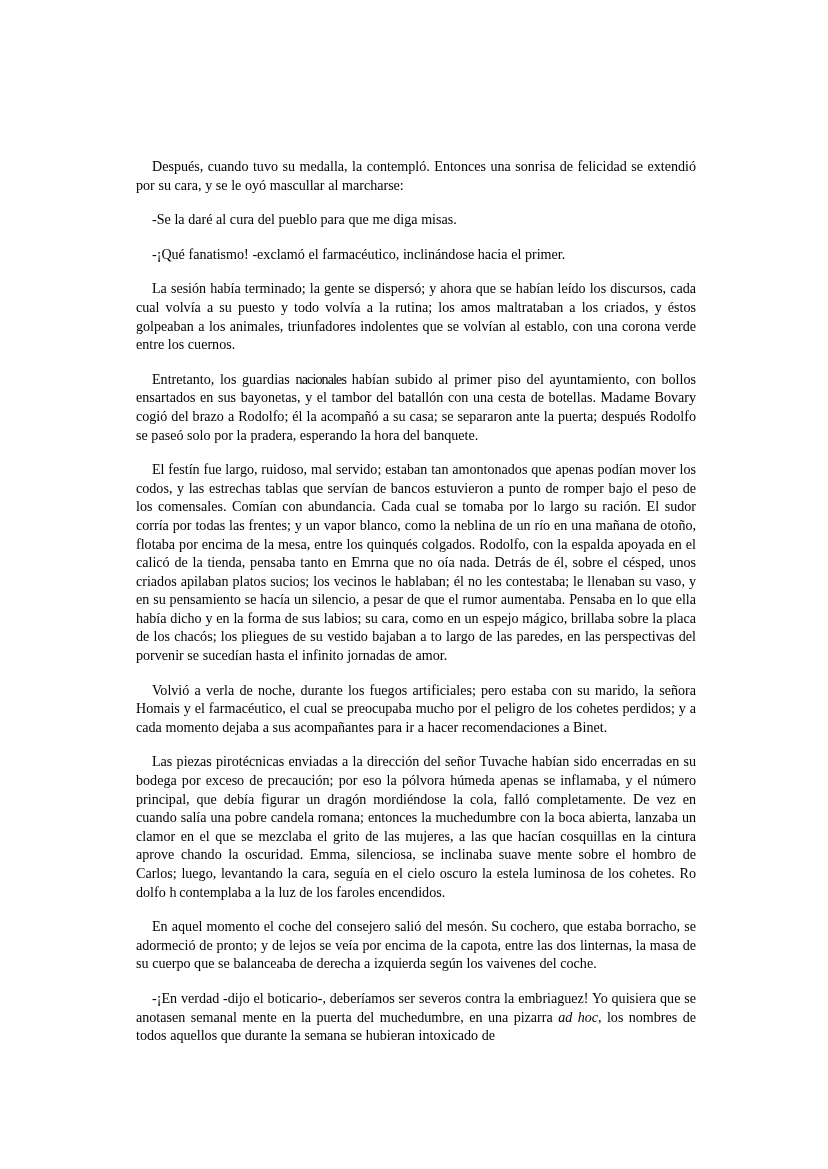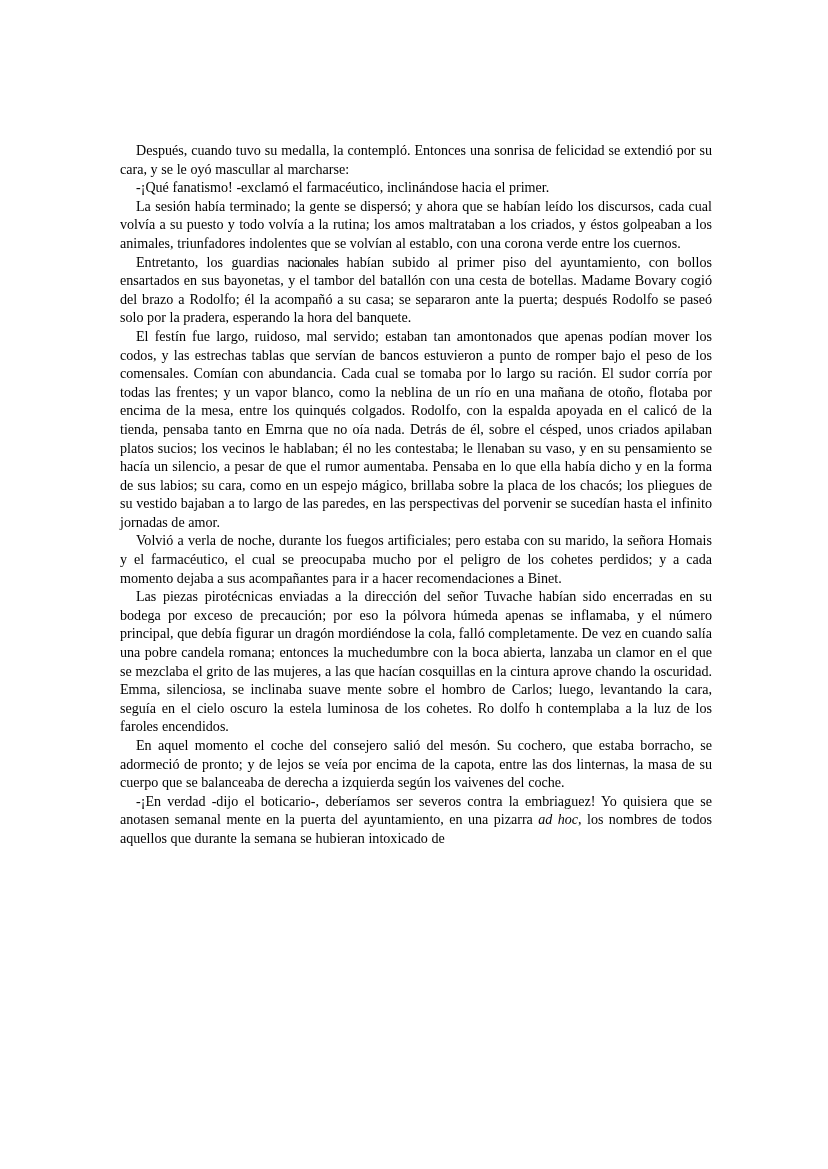--- a/index.html
+++ b/index.html
@@ -21,21 +21,21 @@
     height: 1169px;
     background: #ffffff;
   }
   .text-column {
     position: absolute;
     left: 120px;
     top: 141px;
     width: 592px;
   }
   p.para {
-    margin: 0;
+    margin: 16px;
     padding: 0;
     font-size: 14.1px;
     line-height: 18.6px;
     text-align: justify;
     text-justify: inter-word;
     text-indent: 16px;
     hyphens: none;
     -webkit-hyphens: none;
     word-spacing: 0.1px;
   }
@@ -58,32 +58,33 @@
   }
 </style>
 </head>
 <body>
 
 <div class="page">
   <div class="text-column">
 
     <p class="para">Después, cuando tuvo su medalla, la contempló. Entonces una sonrisa de felicidad se extendió por su cara, y se le oyó mascullar al marcharse:</p>
 
+    <p class="para short">-Se la daré al cura del pueblo para que me diga misas.</p>
 
     <p class="para short">-¡Qué fanatismo! -exclamó el farmacéutico, inclinándose hacia el primer.</p>
 
     <p class="para">La sesión había terminado; la gente se dispersó; y ahora que se habían leído los discursos, cada cual volvía a su puesto y todo volvía a la rutina; los amos maltrataban a los criados, y éstos golpeaban a los animales, triunfadores indolentes que se volvían al establo, con una corona verde entre los cuernos.</p>
 
     <p class="para"><span>Entretanto, los guardias </span><span class="kern-tight">nacionales</span><span> habían subido al primer piso del ayuntamiento, con bollos ensartados en sus bayonetas, y el tambor del batallón con una cesta de botellas. Madame Bovary cogió del brazo a Rodolfo; él la acompañó a su casa; se separaron ante la puerta; después Rodolfo se paseó solo por la pradera, esperando la hora del banquete.</span></p>
 
     <p class="para">El festín fue largo, ruidoso, mal servido; estaban tan amontonados que apenas podían mover los codos, y las estrechas tablas que servían de bancos estuvieron a punto de romper bajo el peso de los comensales. Comían con abundancia. Cada cual se tomaba por lo largo su ración. El sudor corría por todas las frentes; y un vapor blanco, como la neblina de un río en una mañana de otoño, flotaba por encima de la mesa, entre los quinqués colgados. Rodolfo, con la espalda apoyada en el calicó de la tienda, pensaba tanto en Emrna que no oía nada. Detrás de él, sobre el césped, unos criados apilaban platos sucios; los vecinos le hablaban; él no les contestaba; le llenaban su vaso, y en su pensamiento se hacía un silencio, a pesar de que el rumor aumentaba. Pensaba en lo que ella había dicho y en la forma de sus labios; su cara, como en un espejo mágico, brillaba sobre la placa de los chacós; los pliegues de su vestido bajaban a to largo de las paredes, en las perspectivas del porvenir se sucedían hasta el infinito jornadas de amor.</p>
 
     <p class="para">Volvió a verla de noche, durante los fuegos artificiales; pero estaba con su marido, la señora Homais y el farmacéutico, el cual se preocupaba mucho por el peligro de los cohetes perdidos; y a cada momento dejaba a sus acompañantes para ir a hacer recomendaciones a Binet.</p>
 
     <p class="para"><span>Las piezas pirotécnicas enviadas a la dirección del señor Tuvache habían sido encerradas en su bodega por exceso de precaución; por eso la pólvora húmeda apenas se inflamaba, y el número principal, que debía figurar un dragón mordiéndose la cola, falló completamente. De vez en cuando salía una pobre candela romana; entonces la muchedumbre con la boca abierta, lanzaba un clamor en el que se mezclaba el grito de las mujeres, a las que hacían cosquillas en la cintura aprove</span><span class="kern-loose"> </span><span>chando la oscuridad. Emma, silenciosa, se inclinaba suave</span><span class="kern-loose"> </span><span>mente sobre el hombro de Carlos; luego, levantando la cara, seguía en el cielo oscuro la estela luminosa de los cohetes. Ro</span><span class="kern-loose"> </span><span>dolfo </span><span class="kern-tight">h</span><span> contemplaba a la luz de los faroles encendidos.</span></p>
 
 
     <p class="para">En aquel momento el coche del consejero salió del mesón. Su cochero, que estaba borracho, se adormeció de pronto; y de lejos se veía por encima de la capota, entre las dos linternas, la masa de su cuerpo que se balanceaba de derecha a izquierda según los vaivenes del coche.</p>
 
-    <p class="para"><span>-¡En verdad -dijo el boticario-, deberíamos ser severos contra la embriaguez! Yo quisiera que se anotasen semanal</span><span class="kern-loose"> </span><span>mente en la puerta del ayuntamiento, en una pizarra </span><em class="italic">ad hoc</em><span>, los nombres de todos aquellos que durante la semana se hubieran intoxicado de</span></p>
+    <p class="para"><span>-¡En verdad -dijo el boticario-, deberíamos ser severos contra la embriaguez! Yo quisiera que se anotasen semanal</span><span class="kern-loose"> </span><span>mente en la puerta del muchedumbre, en una pizarra </span><em class="italic">ad hoc</em><span>, los nombres de todos aquellos que durante la semana se hubieran intoxicado de</span></p>
 
   </div>
 </div>
 
 </body></html>

